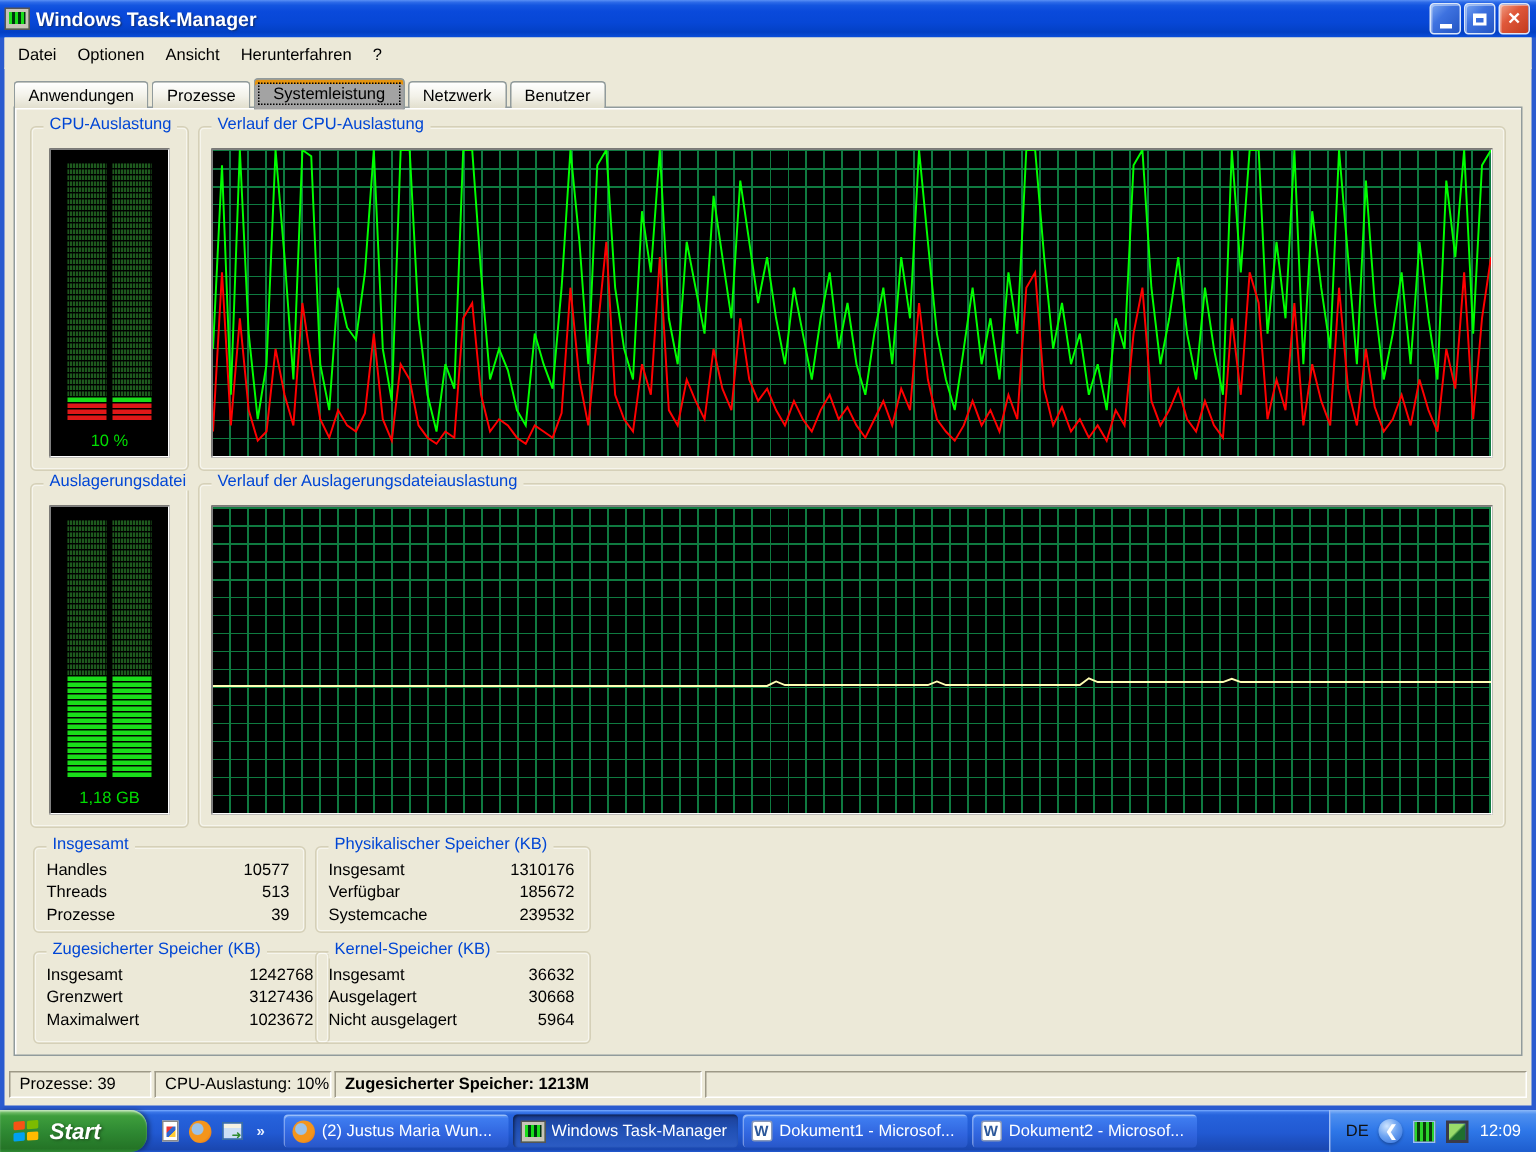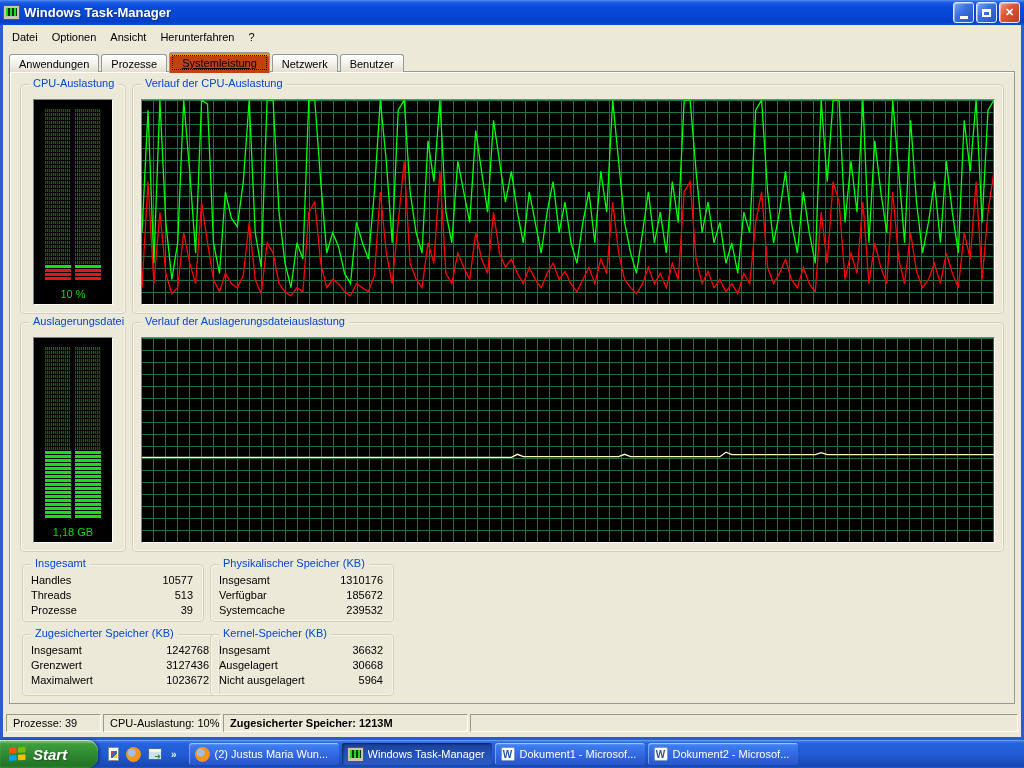--- a/index.html
+++ b/index.html
@@ -19,22 +19,22 @@
   .tb-btn .min-glyph{display:block;width:8px;height:3px;background:#fff;margin-top:9px;}
   .tb-btn .max-glyph{display:block;width:9px;height:8px;border:2px solid #fff;border-top-width:3px;box-sizing:border-box;}
 
   .menubar{position:absolute;left:0;right:0;top:25px;height:20px;background:#ECE9D8;display:flex;align-items:flex-end;padding-left:2px;border-bottom:1px solid #ECE9D8;}
   .menu-item{padding:2px 7px;color:#000;}
 
   
   .tabstrip{position:absolute;left:6px;top:49px;height:22px;display:flex;align-items:flex-end;z-index:3;}
   .tab{border:1px solid #919B9C;border-bottom:none;border-radius:3px 3px 0 0;padding:3px 9px 2px 9px;margin-right:2px;
     background:linear-gradient(180deg,#FFFFFF 0%,#F2F1E8 55%,#E2DFCE 100%);color:#000;position:relative;top:1px;}
-  .tab.active{background:#c2410c;padding:4px 12px 4px 12px;top:2px;z-index:4;
-    box-shadow:inset 0 3px 0 #E5940E;outline:1px dotted #000;outline-offset:-4px;text-decoration:underline;}
+  .tab.active{background:#a3a3a3;padding:4px 12px 4px 12px;top:2px;z-index:4;
+    box-shadow:inset 0 3px 0 #E5940E;outline:1px dotted #000;outline-offset:-4px;}
 
   .tabpanel{position:absolute;left:6px;right:6px;top:71px;bottom:33px;background:#ECE9D8;border:1px solid #919B9C;box-shadow:inset 1px 1px 0 #fff;}
 
   
   .group{position:absolute;border:1px solid #D5D0B8;border-radius:4px;box-shadow:inset 0 0 0 1px rgba(255,255,255,.55);}
   .group > .gtitle{position:absolute;top:-8px;left:8px;background:#ECE9D8;padding:0 4px;color:#0046D5;white-space:nowrap;}
 
   .g-cpu-gauge{left:10px;top:12px;width:104px;height:228px;}
   .g-cpu-chart{left:122px;top:12px;right:10px;height:228px;}
   .g-pf-gauge{left:10px;top:250px;width:104px;height:228px;}
@@ -468,14 +468,21 @@
         </div>
         <div class="taskbtn">
           <span class="ic ic-word">W</span>
           <span class="tlabel">Dokument1 - Microsof...</span>
         </div>
         <div class="taskbtn">
           <span class="ic ic-word">W</span>
           <span class="tlabel">Dokument2 - Microsof...</span>
         </div>
       </div>
+    <div class="tray">
+      <span class="lang">DE</span>
+      <span class="tray-chevron">❮</span>
+      <span class="ic ic-traygrid"></span>
+      <span class="ic ic-display"></span>
+      <span class="clock">12:09</span>
+    </div>
   </div>
 </div>
 
 </body></html>

